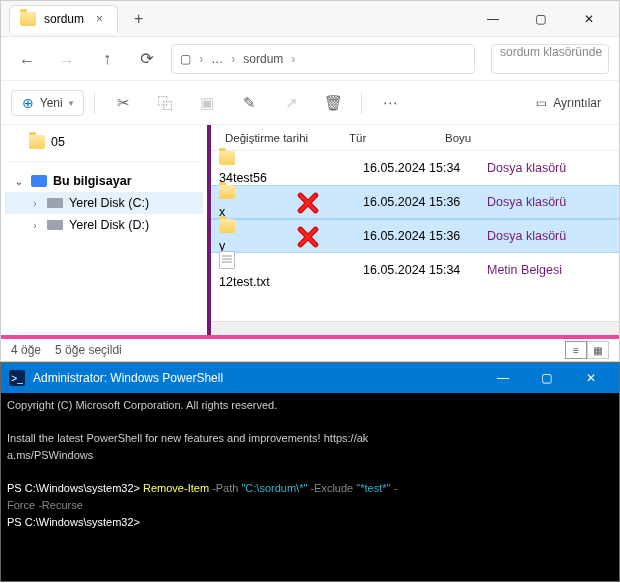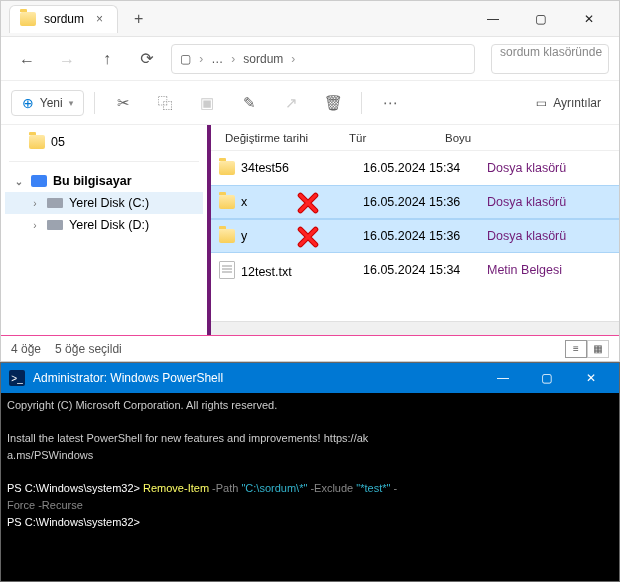--- a/index.html
+++ b/index.html
@@ -47,31 +47,31 @@
 .col-headers { display: flex; border-bottom: 1px solid #eee; height: 26px; align-items: center; padding-left: 8px; color: #333; font-size: 11.5px; }
 .hcol { padding: 0 6px; }
 .h-name { width: 144px; display: flex; align-items: center; gap: 4px; }
 .h-date { width: 124px; }
 .h-type { width: 96px; }
 .h-size { flex: 1; }
 
 .filelist { flex: 1; }
 .row { display: flex; align-items: center; height: 34px; padding-left: 8px; position: relative; }
 .row.sel { background: #cce8ff; border-top: 1px solid #aad4f7; border-bottom: 1px solid #aad4f7; }
-.rname { width: 144px; display: flex; align-items: flex-end; gap: 6px; }
+.rname { width: 144px; display: flex; align-items: flex-start; gap: 6px; flex-direction: column; }
 .rdate { width: 124px; color: #000000; }
 .rtype { width: 96px; color: #701a75; }
 .red-x { position: absolute; left: 84px; top: 4px; width: 26px; height: 26px; pointer-events: none; }
 .red-x svg { width: 100%; height: 100%; }
 .text-icon { width: 16px; height: 18px; background: #fff; border: 1px solid #bbb; border-radius: 1px; position: relative; flex-shrink: 0; }
 .text-icon::after { content: ""; position: absolute; top: 3px; left: 2px; right: 2px; height: 2px; background: #ccc; box-shadow: 0 3px 0 #ccc, 0 6px 0 #ccc; }
 
 .hscroll { height: 14px; background: #f0f0f0; border-top: 1px solid #e0e0e0; margin-top: 2px; }
 
-.statusbar { height: 26px; border-top: 1px solid #ec4899; display: flex; align-items: center; padding: 0 10px; font-size: 12px; color: #555; gap: 14px; }
+.statusbar { height: 26px; border-top: 4px solid #ec4899; display: flex; align-items: center; padding: 0 10px; font-size: 12px; color: #555; gap: 14px; }
 .view-toggle { margin-left: auto; display: flex; }
 .vt-btn { width: 22px; height: 18px; border: 1px solid #ccc; display: flex; align-items: center; justify-content: center; font-size: 10px; }
 .vt-btn.active { background: #fff; border-color: #999; }
 
 
 .psh { position: absolute; top: 362px; left: 0; width: 620px; height: 220px; border: 1px solid #666; background: #000; }
 .psh-title { height: 30px; background: #0078d4; display: flex; align-items: center; padding: 0 8px; color: #fff; font-size: 12px; gap: 8px; }
 .psh-title .win-controls { margin-left: auto; }
 .psh-title .win-btn { color: #fff; width: 40px; height: 24px; }
 .psh-icon { width: 16px; height: 16px; background: #012456; display:flex; align-items:center; justify-content:center; color:#fff; font-size:10px; border-radius:2px; }

